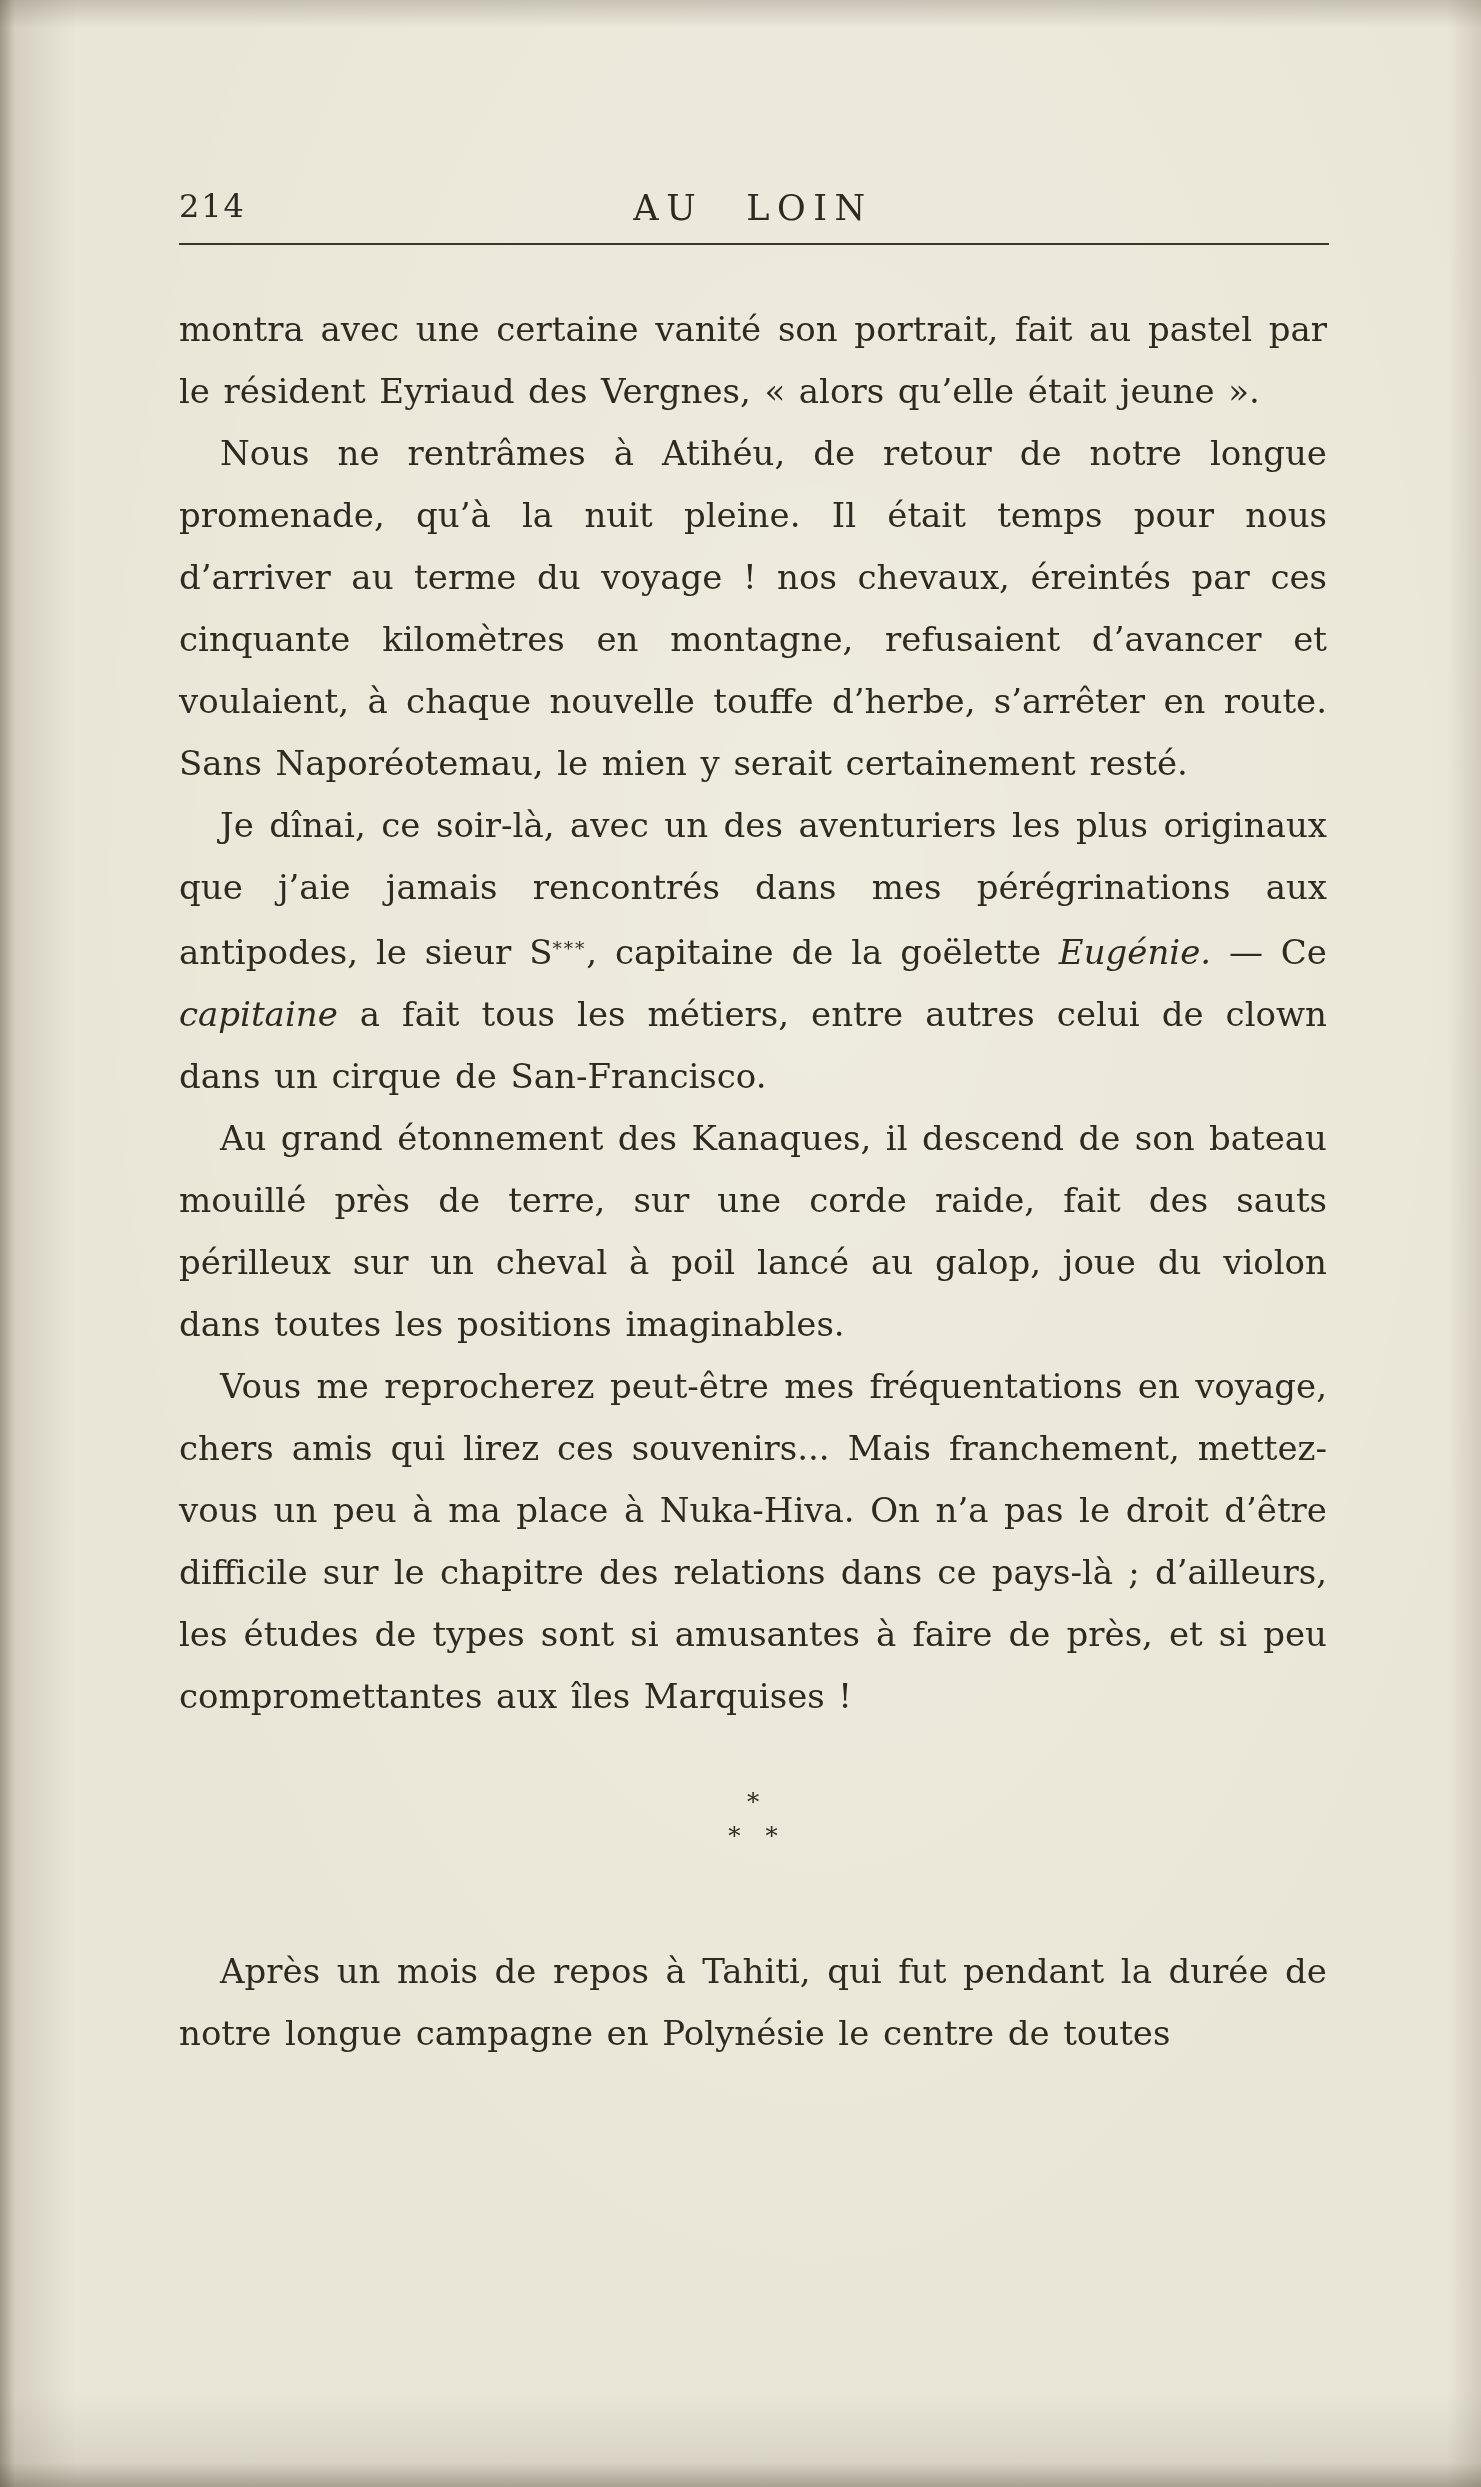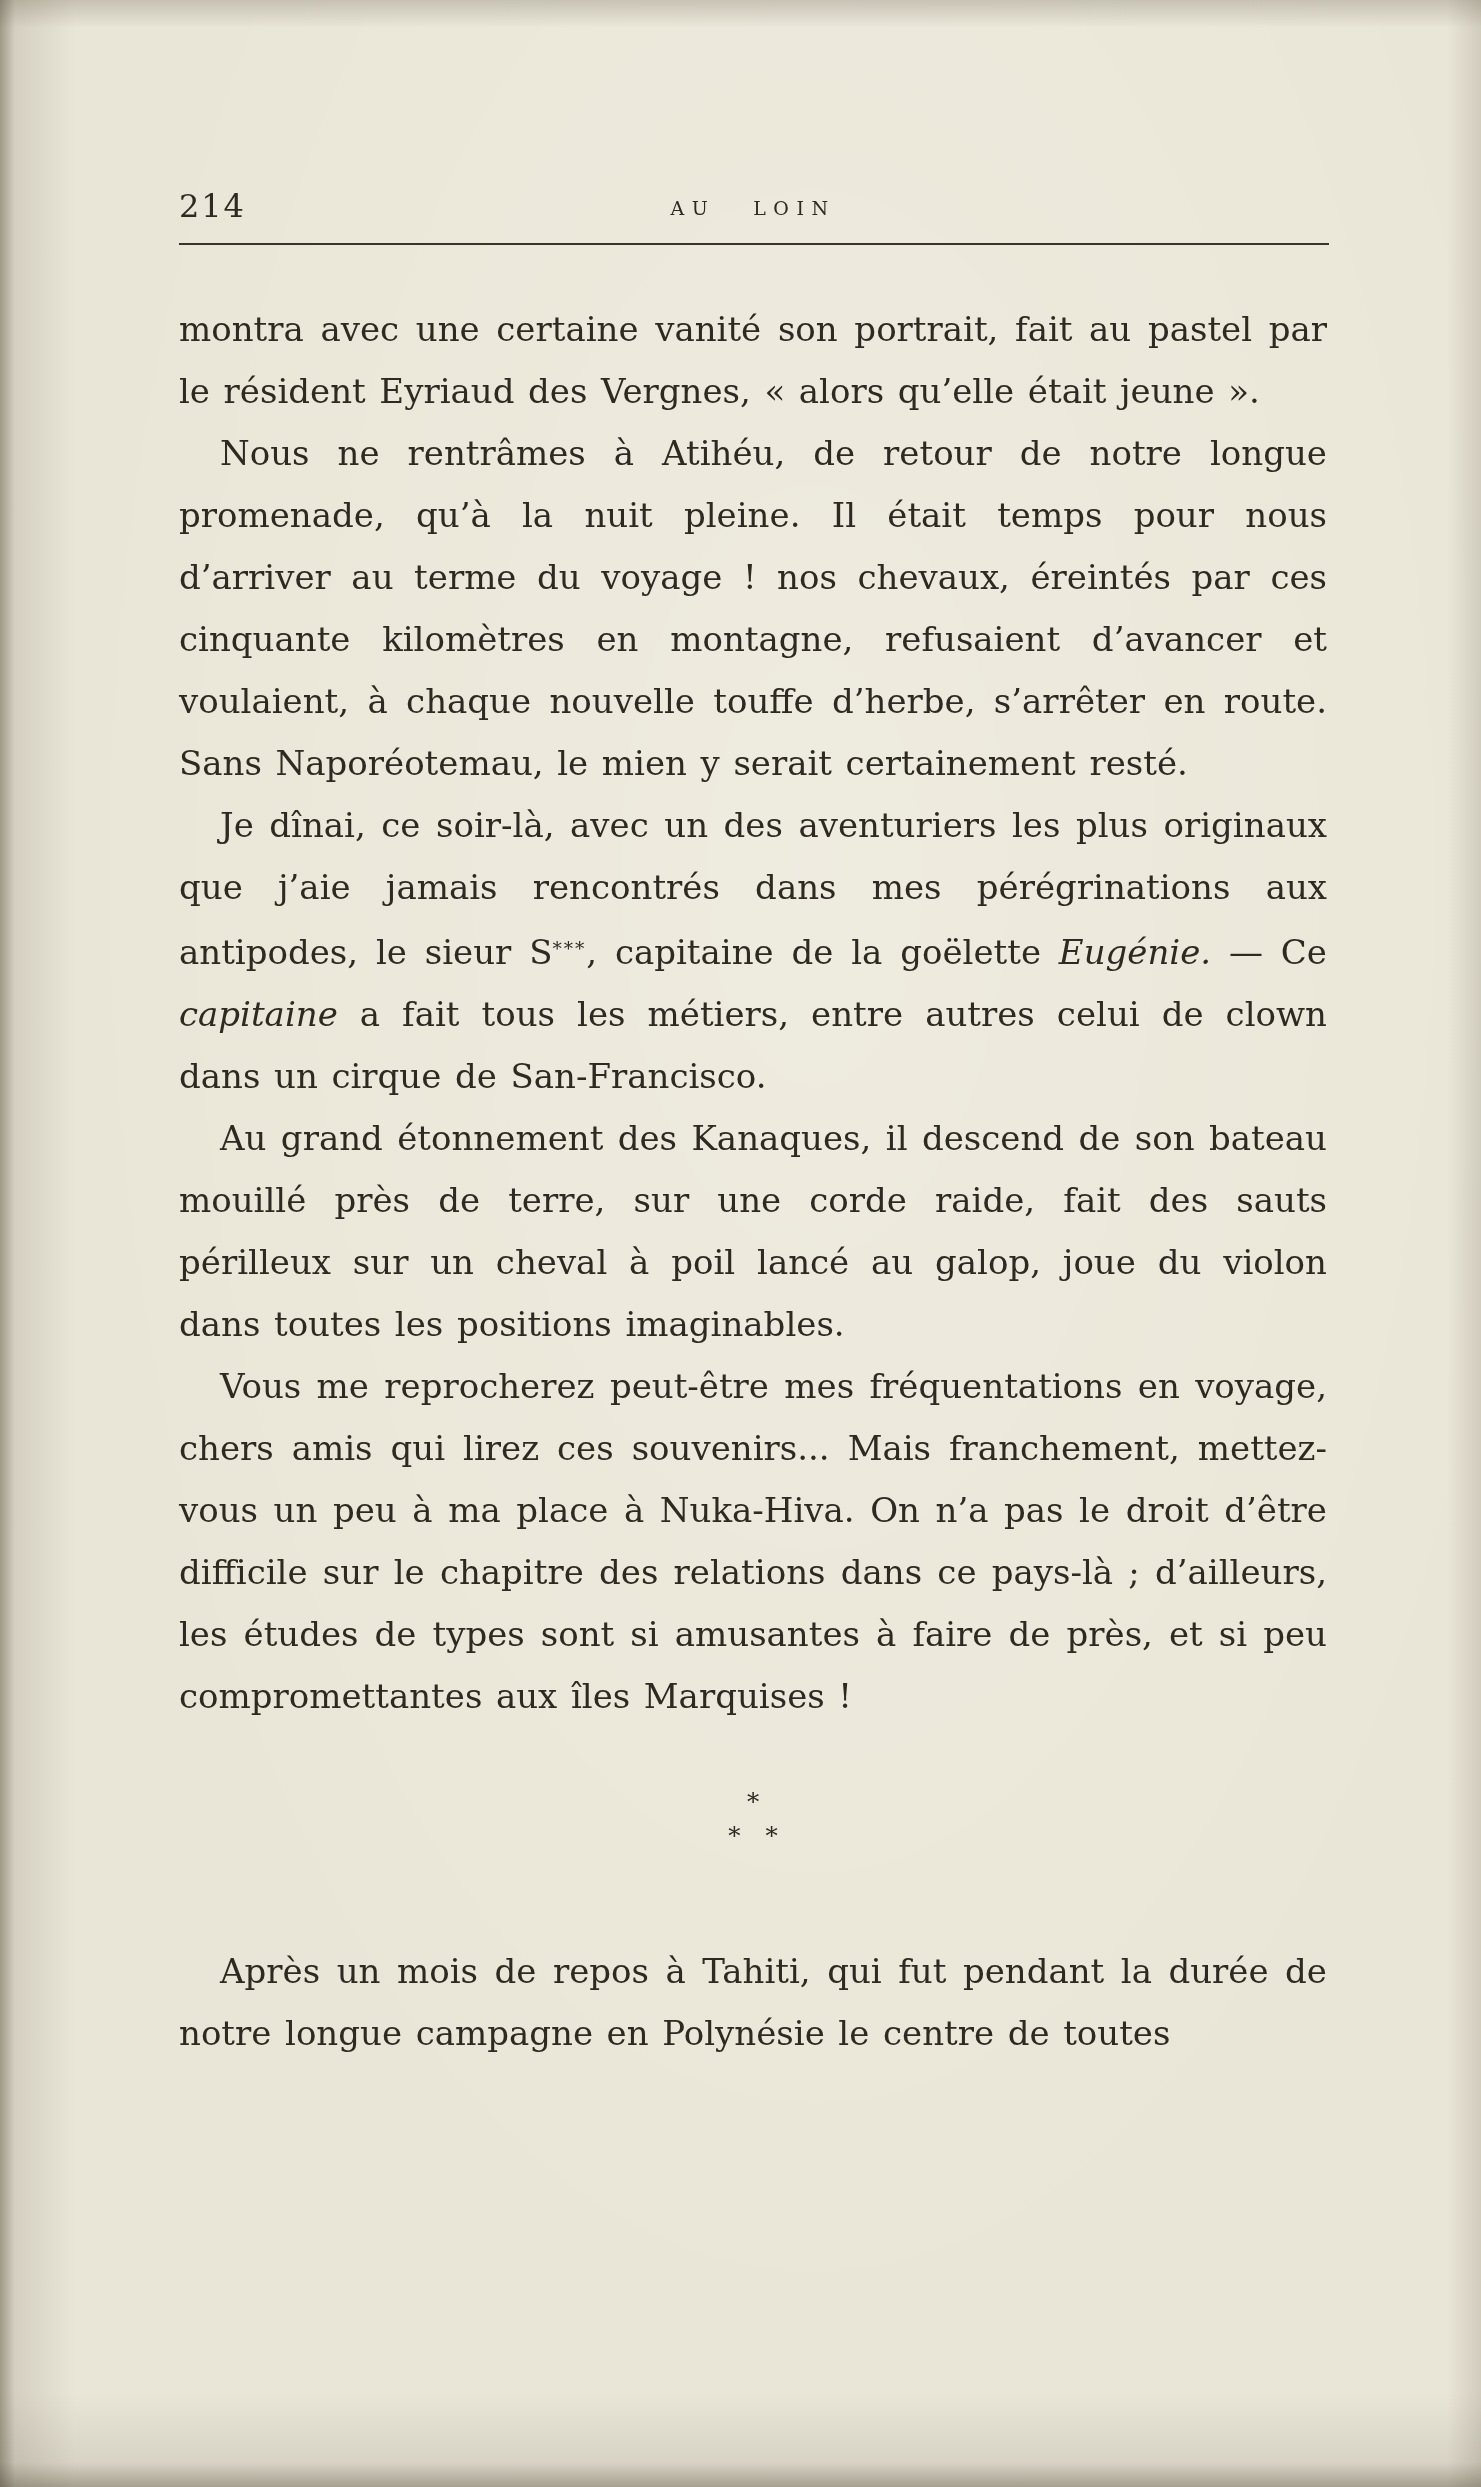--- a/index.html
+++ b/index.html
@@ -43,21 +43,21 @@
     top: 0;
     font-size: 32px;
     line-height: 40px;
     letter-spacing: 1.9px;
   }
   .running-title {
     position: absolute;
     left: 50%;
     top: 3.8px;
     transform: translateX(-50%);
-    font-size: 19px;
+    font-size: 35px;
     line-height: 36px;
     letter-spacing: 7.5px;
     word-spacing: 24.5px;
     white-space: nowrap;
     text-align: right;
   }
   .header-rule {
     margin: 17px 152px 0 179px;
     height: 1.9px;
     background: #3a352a;

